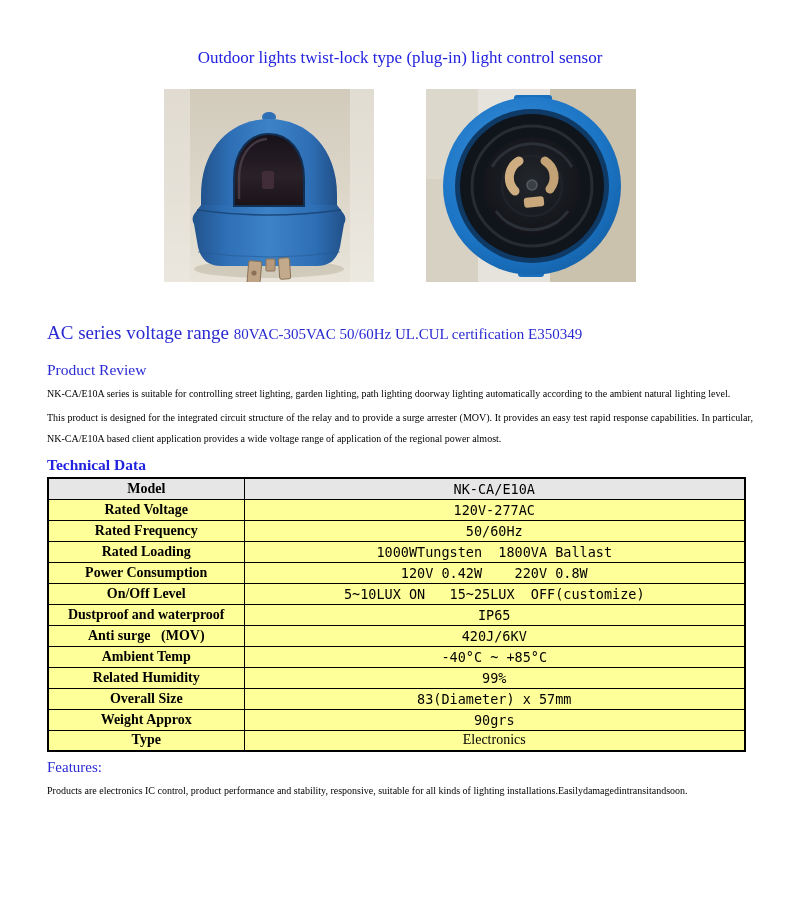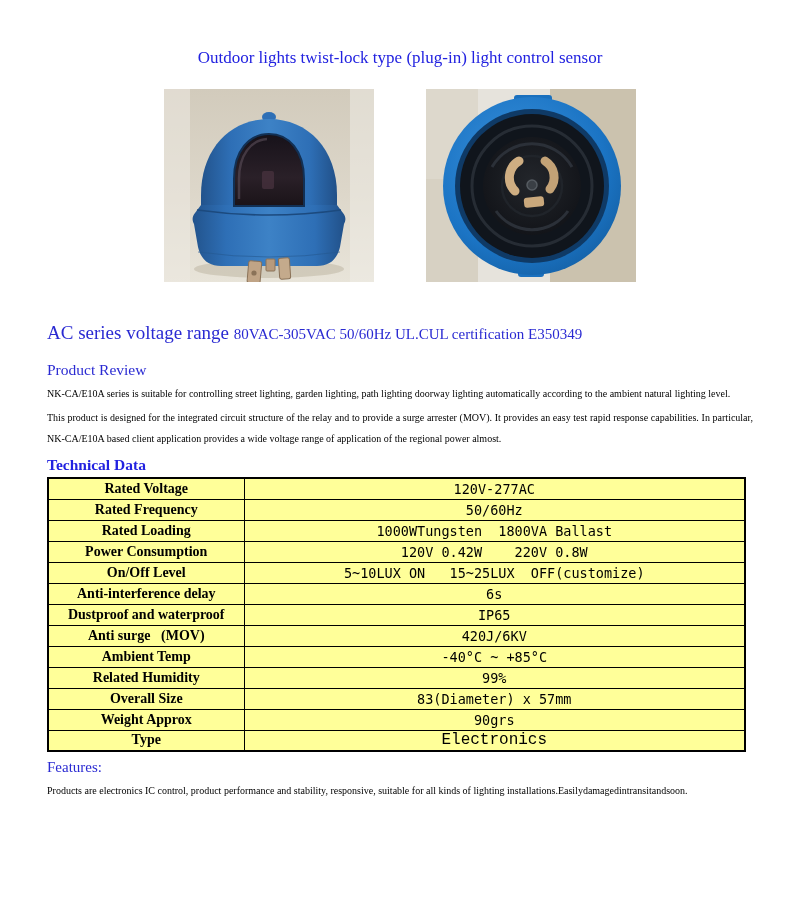--- a/index.html
+++ b/index.html
@@ -44,21 +44,21 @@
     border:1px solid var(--table-border);height:21px;text-align:center;
     padding:0 4px;vertical-align:middle;
   }
   td.label-cell{
     width:196px;font-weight:bold;font-size:14px;font-family:"Liberation Serif", serif;
     white-space:pre-wrap;
   }
   td.value-cell{
     font-family:"DejaVu Sans Mono", monospace;font-size:13.5px;white-space:pre-wrap;
   }
-  td.value-cell.serif-val{font-family:Liberation Mono, monospace;font-size:16px;text-align:center;}
+  td.value-cell.serif-val{font-family:Liberation Serif, serif;font-size:14px;text-align:center;}
   tr.row-gray{background:var(--row-gray);}
   tr.row-yellow{background:var(--table-yellow);}
   .features-heading{color:var(--heading-blue);font-size:15px;margin-top:6px;line-height:19px;}
 </style>
 </head>
 <body>
 
 <div class="page">
 
   <h1 class="title">Outdoor lights twist-lock type (plug-in) light control sensor</h1>
@@ -149,20 +149,24 @@
   </div>
 
   <div class="section-heading">Product Review</div>
   <p class="body-text">NK-CA/E10A series is suitable for controlling street lighting, garden lighting, path lighting doorway lighting automatically according to the ambient natural lighting level.</p>
   <p class="body-text">This product is designed for the integrated circuit structure of the relay and to provide a surge arrester (MOV). It provides an easy test rapid response capabilities. In particular, NK-CA/E10A based client application provides a wide voltage range of application of the regional power almost.</p>
 
   <div class="tech-heading">Technical Data</div>
 
   <table class="spec">
     <tbody>
+        <tr class="row-gray">
+          <td class="label-cell">Model</td>
+          <td class="value-cell">NK-CA/E10A</td>
+        </tr>
         <tr class="row-yellow">
           <td class="label-cell">Rated Voltage</td>
           <td class="value-cell">120V-277AC</td>
         </tr>
         <tr class="row-yellow">
           <td class="label-cell">Rated Frequency</td>
           <td class="value-cell">50/60Hz</td>
         </tr>
         <tr class="row-yellow">
           <td class="label-cell">Rated Loading</td>
@@ -170,24 +174,20 @@
         </tr>
         <tr class="row-yellow">
           <td class="label-cell">Power Consumption</td>
           <td class="value-cell">120V 0.42W    220V 0.8W</td>
         </tr>
         <tr class="row-yellow">
           <td class="label-cell">On/Off Level</td>
           <td class="value-cell">5~10LUX ON   15~25LUX  OFF(customize)</td>
         </tr>
         <tr class="row-yellow">
-          <td class="label-cell">Anti-interference delay</td>
-          <td class="value-cell">6s</td>
-        </tr>
-        <tr class="row-yellow">
           <td class="label-cell">Dustproof and waterproof</td>
           <td class="value-cell">IP65</td>
         </tr>
         <tr class="row-yellow">
           <td class="label-cell">Anti surge   (MOV)</td>
           <td class="value-cell">420J/6KV</td>
         </tr>
         <tr class="row-yellow">
           <td class="label-cell">Ambient Temp</td>
           <td class="value-cell">-40°C ~ +85°C</td>

